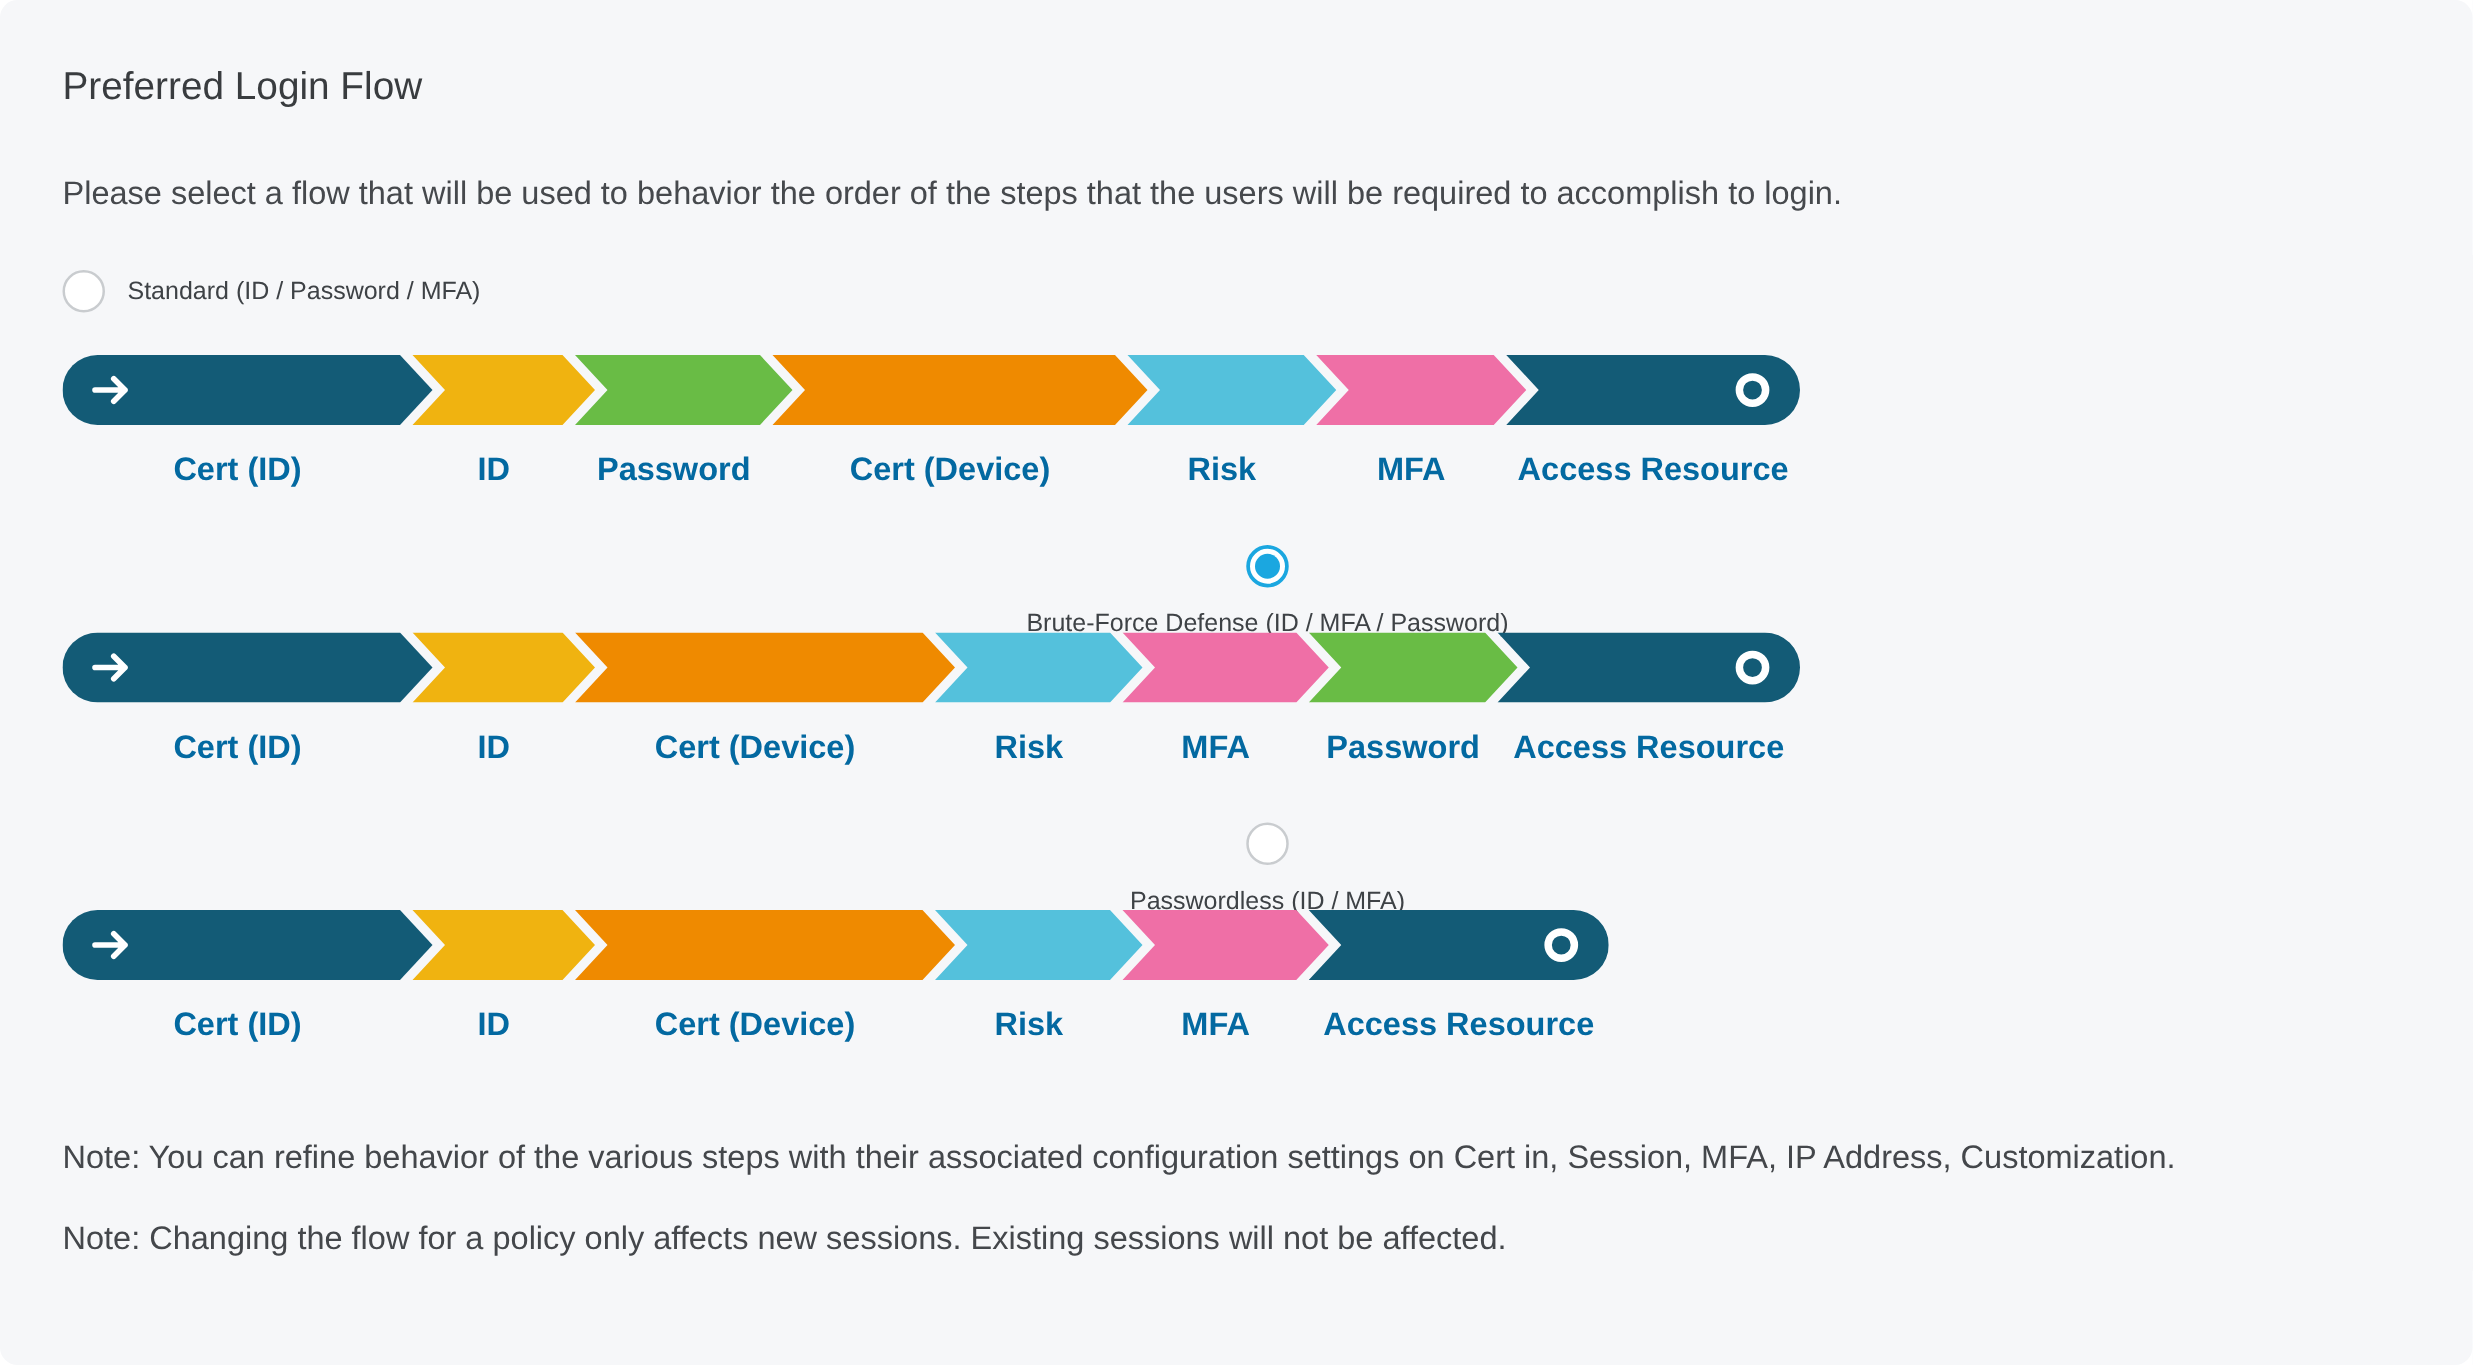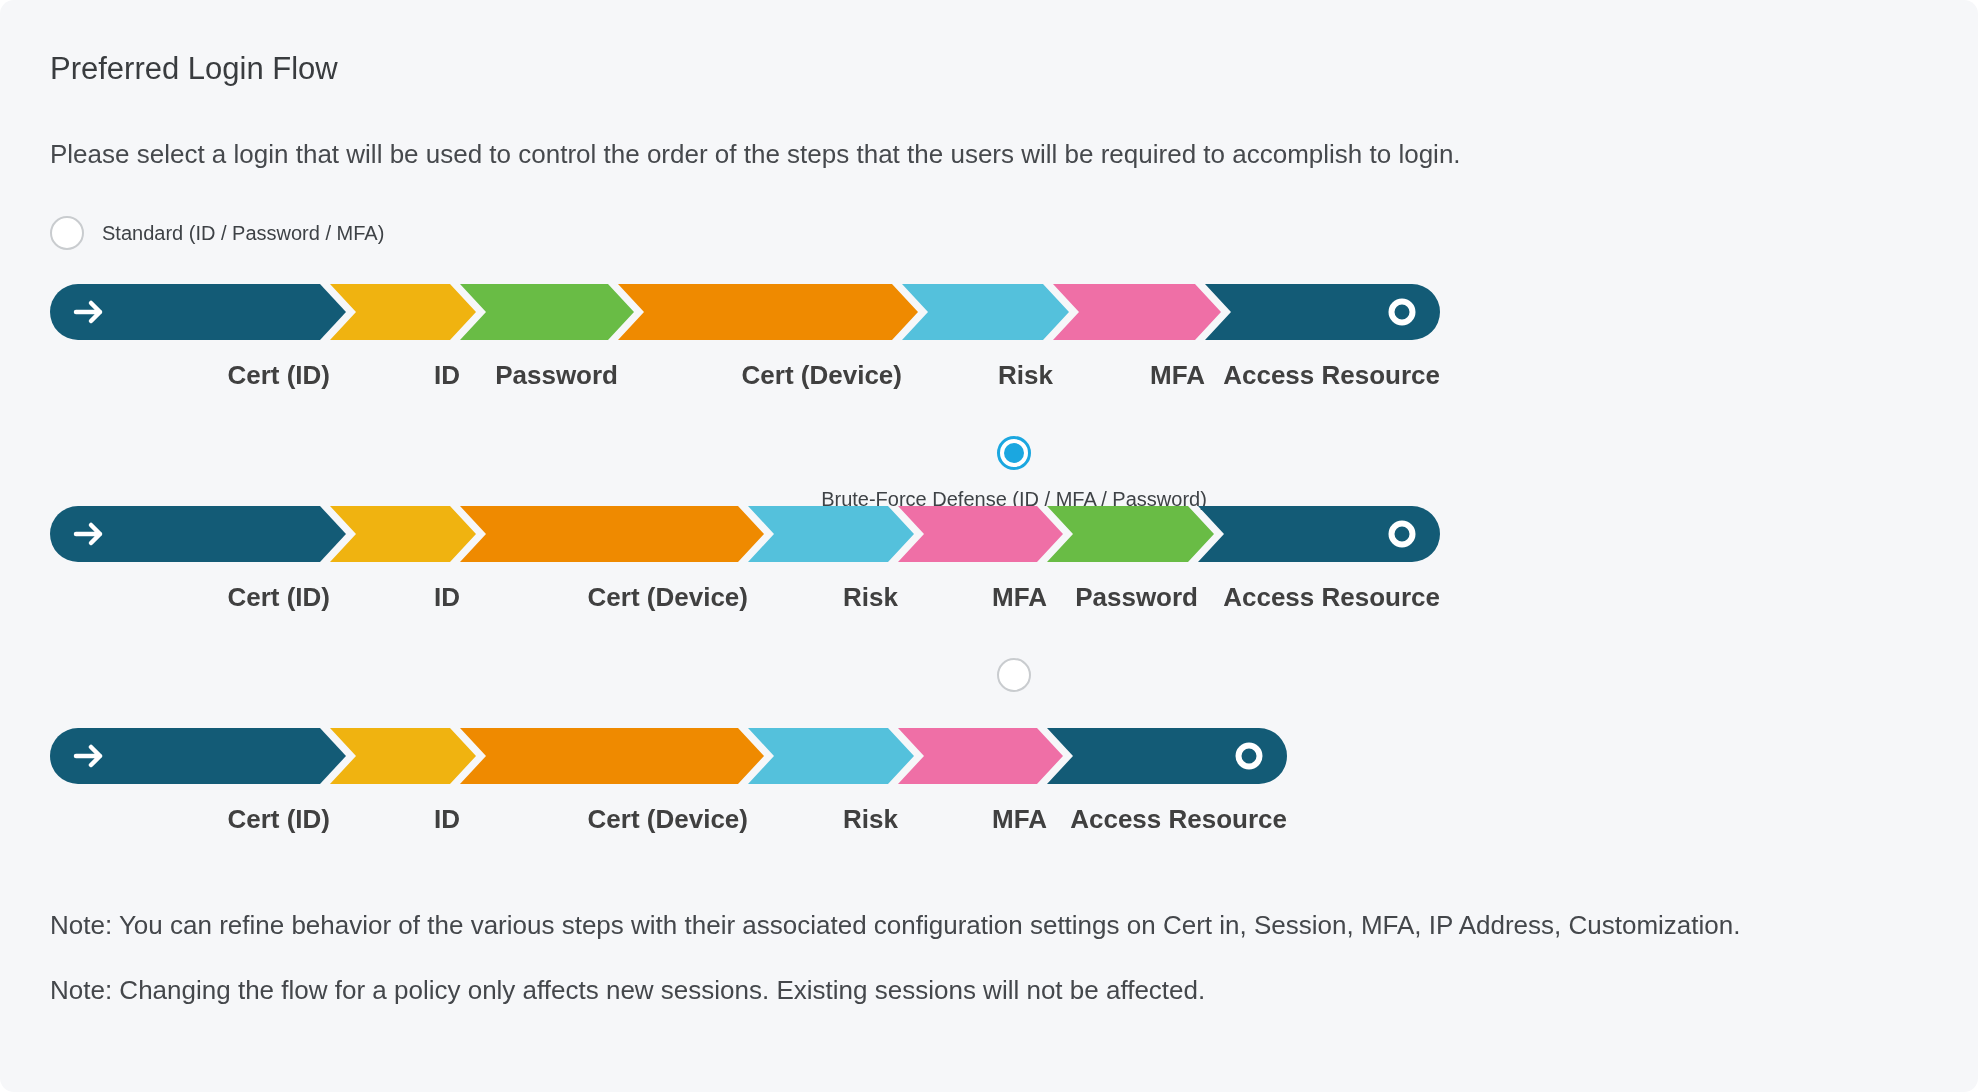--- a/index.html
+++ b/index.html
@@ -18,35 +18,35 @@
          background:#ffffff;border:2px solid #C9CCCF;flex:0 0 auto;cursor:pointer;
          display:flex;align-items:center;justify-content:center;}
   .radio.selected{border:3px solid #1BA7E0;}
   .radio .dot{width:20px;height:20px;border-radius:50%;background:transparent;}
   .radio.selected .dot{background:#1BA7E0;}
   .option-label{font-size:20px;color:#3E4246;}
 
   .flow-bar{display:block;margin-top:30px;}
   .flow-bar.first-bar{margin-top:31px;}
   .label-row{display:flex;margin-top:20px;}
-  .label-cell{text-align:right;font-size:26px;font-weight:700;color:#404040;
+  .label-cell{text-align:center;font-size:26px;font-weight:700;color:#0369a1;
               white-space:nowrap;line-height:31px;}
 
   .note{font-size:26px;color:#44474B;line-height:33px;margin:0;}
   .note .b{font-weight:400;}
   .note1{margin-top:74px;}
   .note2{margin-top:32px;}
 </style>
 </head>
 <body>
 
 <div class="card">
   <div class="content">
     <h1 class="page-title">Preferred Login Flow</h1>
-    <p class="page-subtitle">Please select a login that will be used to control the order of the steps that the users will be required to accomplish to login.</p>
+    <p class="page-subtitle">Please select a flow that will be used to behavior the order of the steps that the users will be required to accomplish to login.</p>
 
     <div>
       <div class="option-row first">
         <span class="radio" id="radio-0">
             <span class="dot"></span>
           </span>
         <span class="option-label">Standard (ID / Password / MFA)</span>
       </div>
       <div id="flow-0">
           <svg width="1390" height="56" viewBox="0 0 1390 56" class="flow-bar first-bar">
@@ -101,20 +101,21 @@
             <div class="label-cell" style="width: 242px;">Access Resource</div>
           </div>
         </div>
     </div>
 
     <div>
       <div class="option-row later">
         <span class="radio" id="radio-2">
             <span class="dot"></span>
           </span>
+        <span class="option-label">Passwordless (ID / MFA)</span>
       </div>
       <div id="flow-2">
           <svg width="1237" height="56" viewBox="0 0 1237 56" class="flow-bar">
             <path d="M 28 0 L 270 0 L 296 28 L 270 56 L 28 56 A 28 28 0 0 1 28 0 Z" fill="#135B76"></path>
             <path d="M 26 28 H 50 M 41 19 L 50 28 L 41 37" stroke="#FFFFFF" stroke-width="4.5" fill="none" stroke-linecap="round" stroke-linejoin="round"></path>
             <path d="M 280 0 L 400 0 L 426 28 L 400 56 L 280 56 L 306 28 Z" fill="#F0B310"></path>
             <path d="M 410 0 L 688 0 L 714 28 L 688 56 L 410 56 L 436 28 Z" fill="#EF8A00"></path>
             <path d="M 698 0 L 838 0 L 864 28 L 838 56 L 698 56 L 724 28 Z" fill="#54C1DC"></path>
             <path d="M 848 0 L 987 0 L 1013 28 L 987 56 L 848 56 L 874 28 Z" fill="#EF6FA6"></path>
             <path d="M 997 0 L 1209 0 A 28 28 0 0 1 1209 56 L 997 56 L 1023 28 Z" fill="#135B76"></path>

